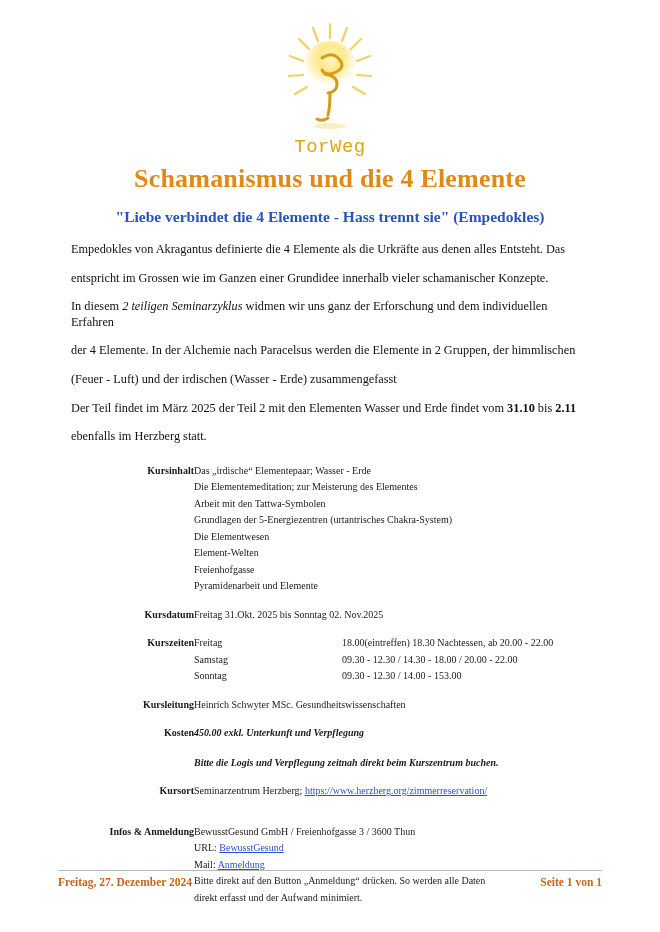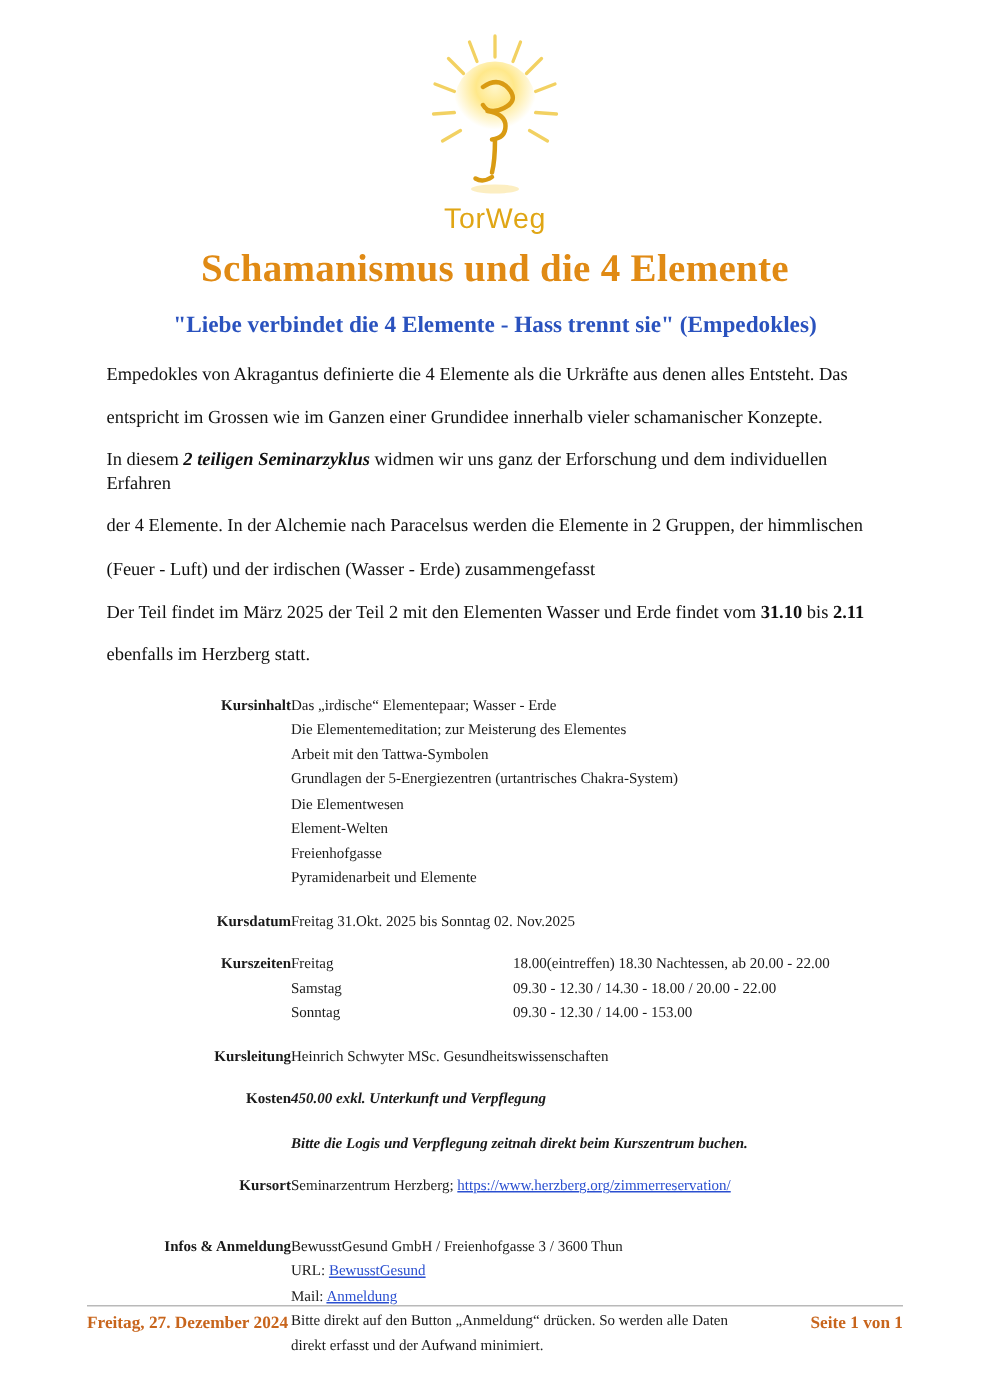--- a/index.html
+++ b/index.html
@@ -35,21 +35,21 @@
     position: relative;
   }
 
   
   .brand {
     text-align: center;
     color: #e0a615;
     font-size: 19px;
     letter-spacing: 0.5px;
     margin-top: 2px;
-    font-family: Liberation Sans, sans-serif;
+    font-family: Liberation Mono, monospace;
   }
   .main-title {
     text-align: center;
     color: #e08a14;
     font-size: 26px;
     font-weight: bold;
     margin-top: 6px;
     letter-spacing: 0.2px;
   }
   .subtitle {
@@ -66,21 +66,21 @@
     font-size: 12.3px;
     line-height: 15.6px;
     text-align: left;
     color: #111;
   }
   .intro p {
     margin: 13px;
   }
   .intro i {
     font-style: italic;
-    font-weight: bold;
+    font-weight: normal;
   }
   .intro b {
     font-weight: bold;
   }
 
   
   table.details {
     margin-top: 18px;
     border-collapse: collapse;
     width: 100%;

